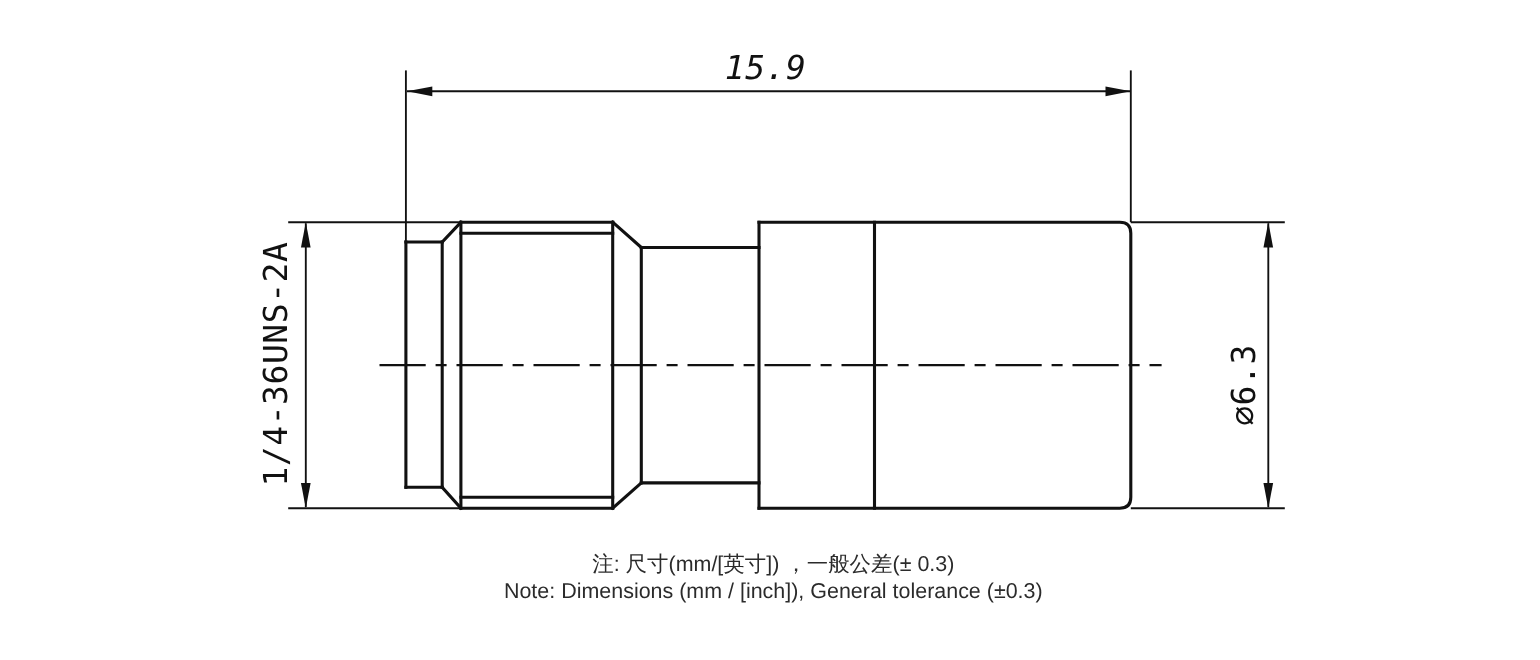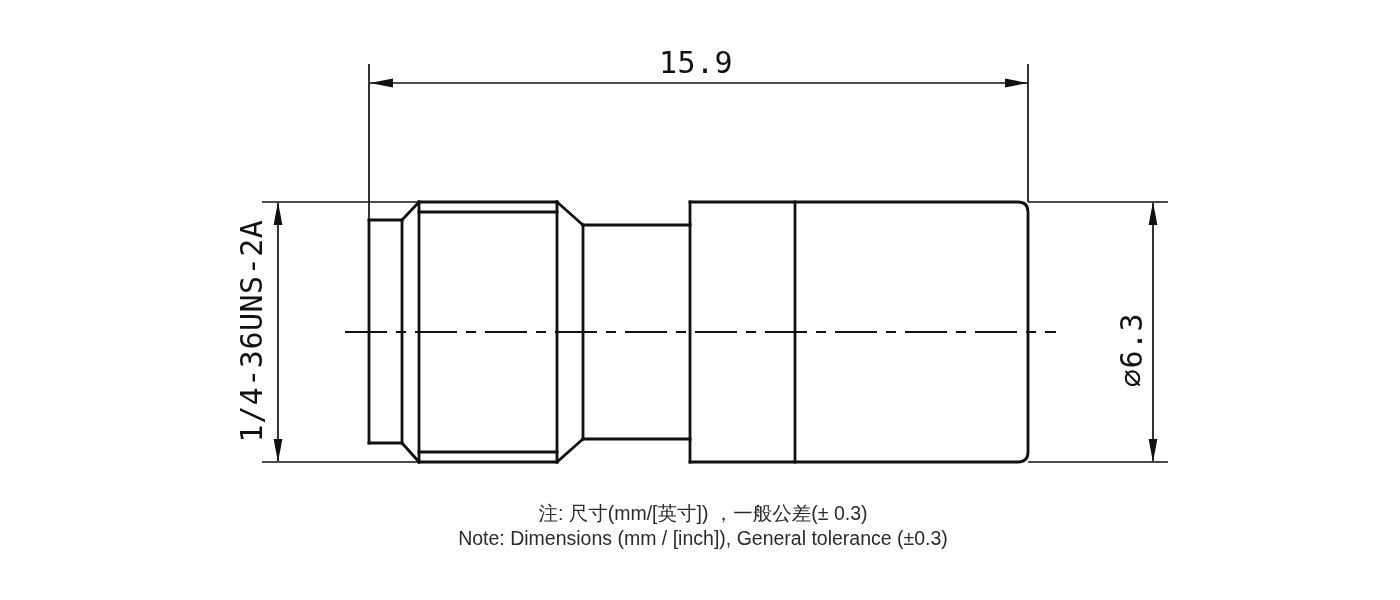--- a/index.html
+++ b/index.html
@@ -94,21 +94,21 @@
     <g fill="#111111" stroke="none">
       <polygon points="370,83 393,78.6 393,87.4"></polygon>
       <polygon points="1028,83 1005,78.6 1005,87.4"></polygon>
       <polygon points="278,202 273.6,225 282.4,225"></polygon>
       <polygon points="278,462 273.6,439 282.4,439"></polygon>
       <polygon points="1153,202 1148.6,225 1157.4,225"></polygon>
       <polygon points="1153,462 1148.6,439 1157.4,439"></polygon>
     </g>
   </svg>
 
-  <div class="dim-label" style="left:696px; top:62px;">15.9</div>
+  <div class="dim-label" style="left:696px; top:62px;font-style:italic;">15.9</div>
 
   <div class="dim-label vertical" style="left:251px; top:331px;">1/4-36UNS-2A</div>
 
   <div class="dim-label vertical" style="left:1131px; top:350px;">⌀6.3</div>
 
   <div class="notes">
     <div>注: 尺寸(mm/[英寸]) ，一般公差(± 0.3)</div>
     <div>Note: Dimensions (mm / [inch]), General tolerance (±0.3)</div>
   </div>
 

